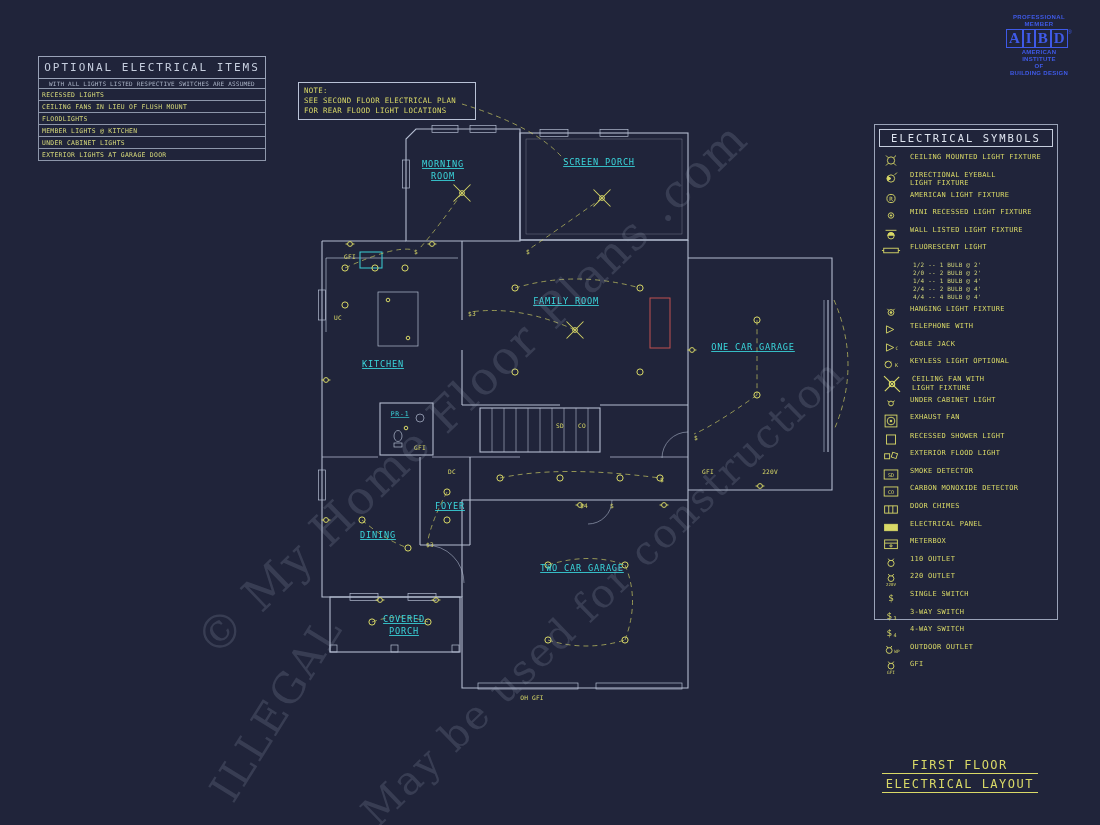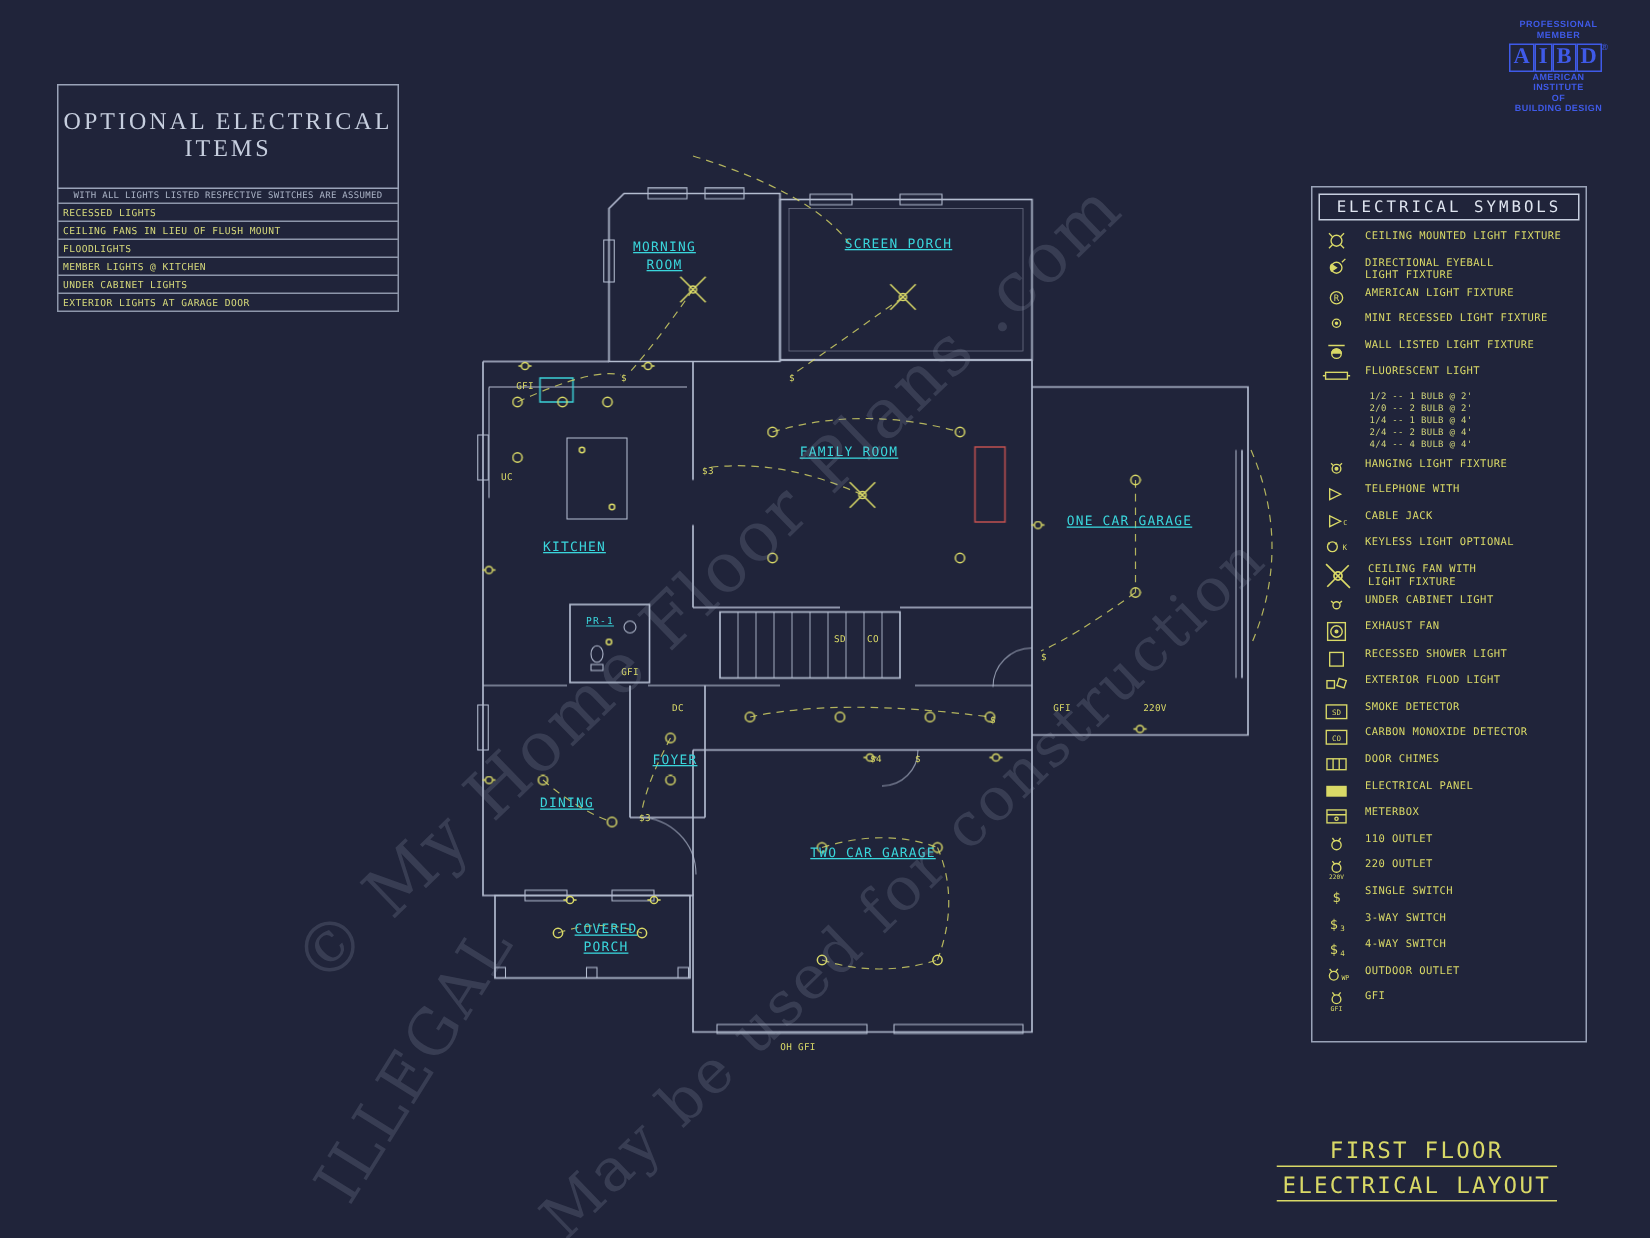--- a/index.html
+++ b/index.html
@@ -7,51 +7,51 @@
           font-family:"DejaVu Sans Mono",monospace;}
   .plan{position:absolute;left:0;top:0;z-index:1;}
   
   .watermark{position:absolute;z-index:2;color:#9aa4b8;opacity:.20;white-space:nowrap;
              font-family:"DejaVu Serif",serif;pointer-events:none;transform-origin:0 0;}
   #wm1{left:185px;top:628px;font-size:46px;transform:rotate(-44deg);letter-spacing:2px;}
   #wm2{left:352px;top:802px;font-size:40px;transform:rotate(-44deg);letter-spacing:2px;}
   #wm3{left:200px;top:784px;font-size:42px;transform:rotate(-58deg);letter-spacing:2px;}
   
   .optional-box{position:absolute;left:38px;top:56px;width:228px;z-index:3;}
-  .optional-title{border:1.5px solid #9aa3b8;color:#c6cede;text-align:center;font-size:16px;
-                  letter-spacing:2px;padding:16px 0;font-family:Liberation Serif, serif;}
+  .optional-title{border:1.5px solid #9aa3b8;color:#c6cede;text-align:center;font-size:11px;
+                  letter-spacing:2px;padding:4px 0;}
   .optional-sub{border:1px solid #8d96aa;border-top:none;color:#aab3c6;font-size:6px;
                 text-align:center;padding:1px 0;letter-spacing:.2px;}
   .opt-item{border:1px solid #8d96aa;border-top:none;font-size:6.4px;line-height:1.25;
             padding:1.5px 3px;letter-spacing:.3px;color:#d6d97b;}
   
   .note-box{position:absolute;left:298px;top:82px;width:166px;z-index:3;border:1px solid #b9c2d6;
             color:#d9d967;font-size:7.4px;padding:3px 5px;letter-spacing:.3px;line-height:1.35;}
   
   .logo{position:absolute;left:1006px;top:14px;width:66px;z-index:3;color:#3f5ae8;
         text-align:center;font-family:"Liberation Sans",sans-serif;}
   .logo-member{font-size:6px;font-weight:bold;letter-spacing:.4px;line-height:1.1;}
   .logo-letters{display:flex;justify-content:center;margin:2px 0 1px;}
   .logo-letter{font-family:"Liberation Serif",serif;font-weight:bold;font-size:15px;
                border:1.5px solid #3f5ae8;padding:0 2px;line-height:1.15;}
   .logo-reg{font-size:6px;vertical-align:top;}
   .logo-org{font-size:6px;font-weight:bold;letter-spacing:.3px;line-height:1.15;}
   
-  .symbols-box{position:absolute;left:874px;top:124px;width:184px;height:571px;z-index:3;
+  .symbols-box{position:absolute;left:874px;top:124px;width:184px;height:496px;z-index:3;
                border:1px solid #9aa3b8;padding:4px 4px 6px;box-sizing:border-box;}
   .symbols-title{border:1.5px solid #c6cede;color:#dfe5f0;text-align:center;font-size:10.5px;
                  letter-spacing:2px;padding:2px 0;margin-bottom:6px;}
   .sym-row{display:flex;align-items:flex-start;gap:7px;margin:2.6px 0;color:#d9d967;}
   .sym-icon{flex:0 0 24px;display:flex;justify-content:center;align-items:center;}
   .sym-icon svg{display:block;}
   .sym-label{font-size:7px;letter-spacing:.3px;white-space:pre-line;line-height:1.25;}
   .sym-subs{margin:0 0 3px 34px;font-size:6px;color:#cfd37a;line-height:1.35;letter-spacing:.2px;}
   
   .title-block{position:absolute;right:62px;top:758px;z-index:3;text-align:center;color:#d9d967;}
-  .title-line{font-size:15px;letter-spacing:1.5px;border-bottom:1px solid #d9d967;
+  .title-line{font-size:12px;letter-spacing:1.5px;border-bottom:1px solid #d9d967;
               padding:0 4px 1px;margin-bottom:3px;}
   
   .ann{font-family:"DejaVu Sans Mono",monospace;font-size:6.2px;fill:#d9d967;stroke:none;
        text-anchor:middle;letter-spacing:.2px;}
   .rlabel{font-family:"DejaVu Sans Mono",monospace;font-size:8.6px;fill:#3ad6dc;stroke:none;
           text-anchor:middle;letter-spacing:.8px;text-decoration:underline;}
   .rsmall{font-size:6.4px;}
 </style>
 </head>
 <body>
@@ -239,20 +239,25 @@
     <div>
         <div class="opt-item">RECESSED LIGHTS</div>
         <div class="opt-item">CEILING FANS IN LIEU OF FLUSH MOUNT</div>
         <div class="opt-item">FLOODLIGHTS</div>
         <div class="opt-item">MEMBER LIGHTS @ KITCHEN</div>
         <div class="opt-item">UNDER CABINET LIGHTS</div>
         <div class="opt-item">EXTERIOR LIGHTS AT GARAGE DOOR</div>
       </div>
   </div>
 
+  <div class="note-box">
+    <div>NOTE:</div>
+    <div>SEE SECOND FLOOR ELECTRICAL PLAN</div>
+    <div>FOR REAR FLOOD LIGHT LOCATIONS</div>
+  </div>
 
   <div class="logo">
     <div class="logo-member">PROFESSIONAL</div>
     <div class="logo-member">MEMBER</div>
     <div class="logo-letters">
       <span class="logo-letter">A</span>
       <span class="logo-letter">I</span>
       <span class="logo-letter">B</span>
       <span class="logo-letter">D</span>
       <span class="logo-reg">®</span>

